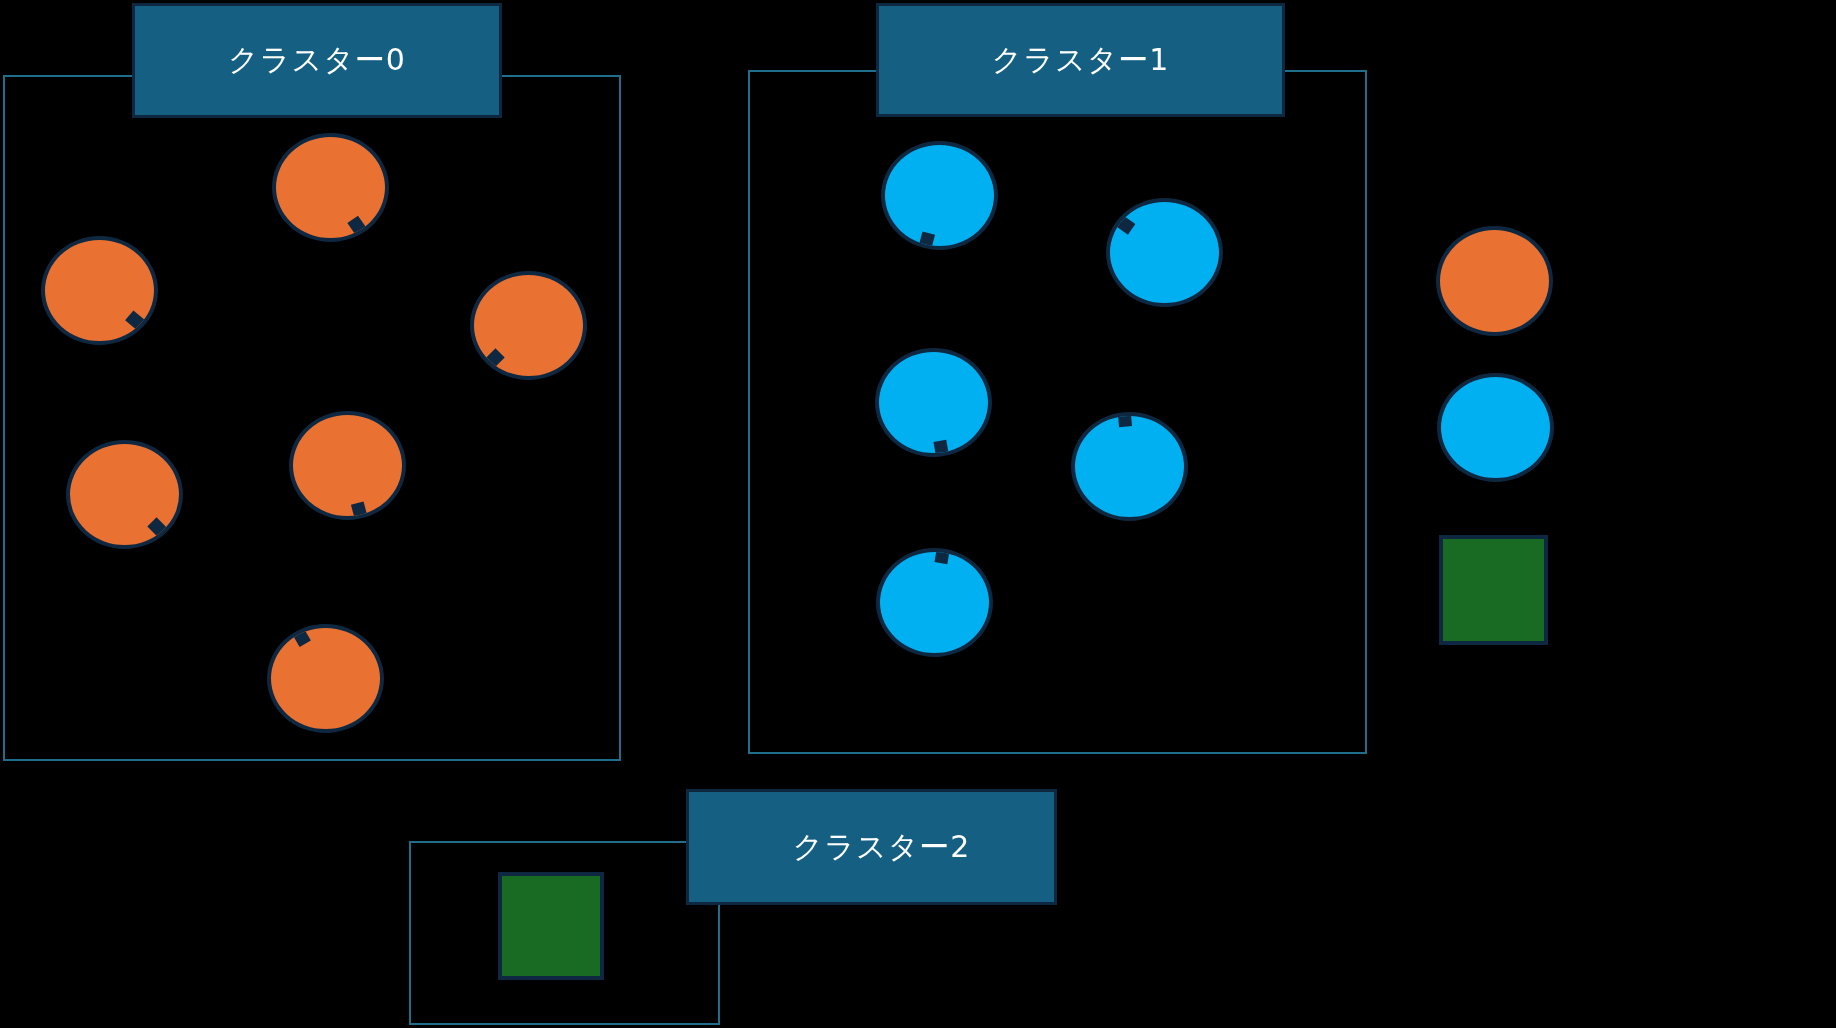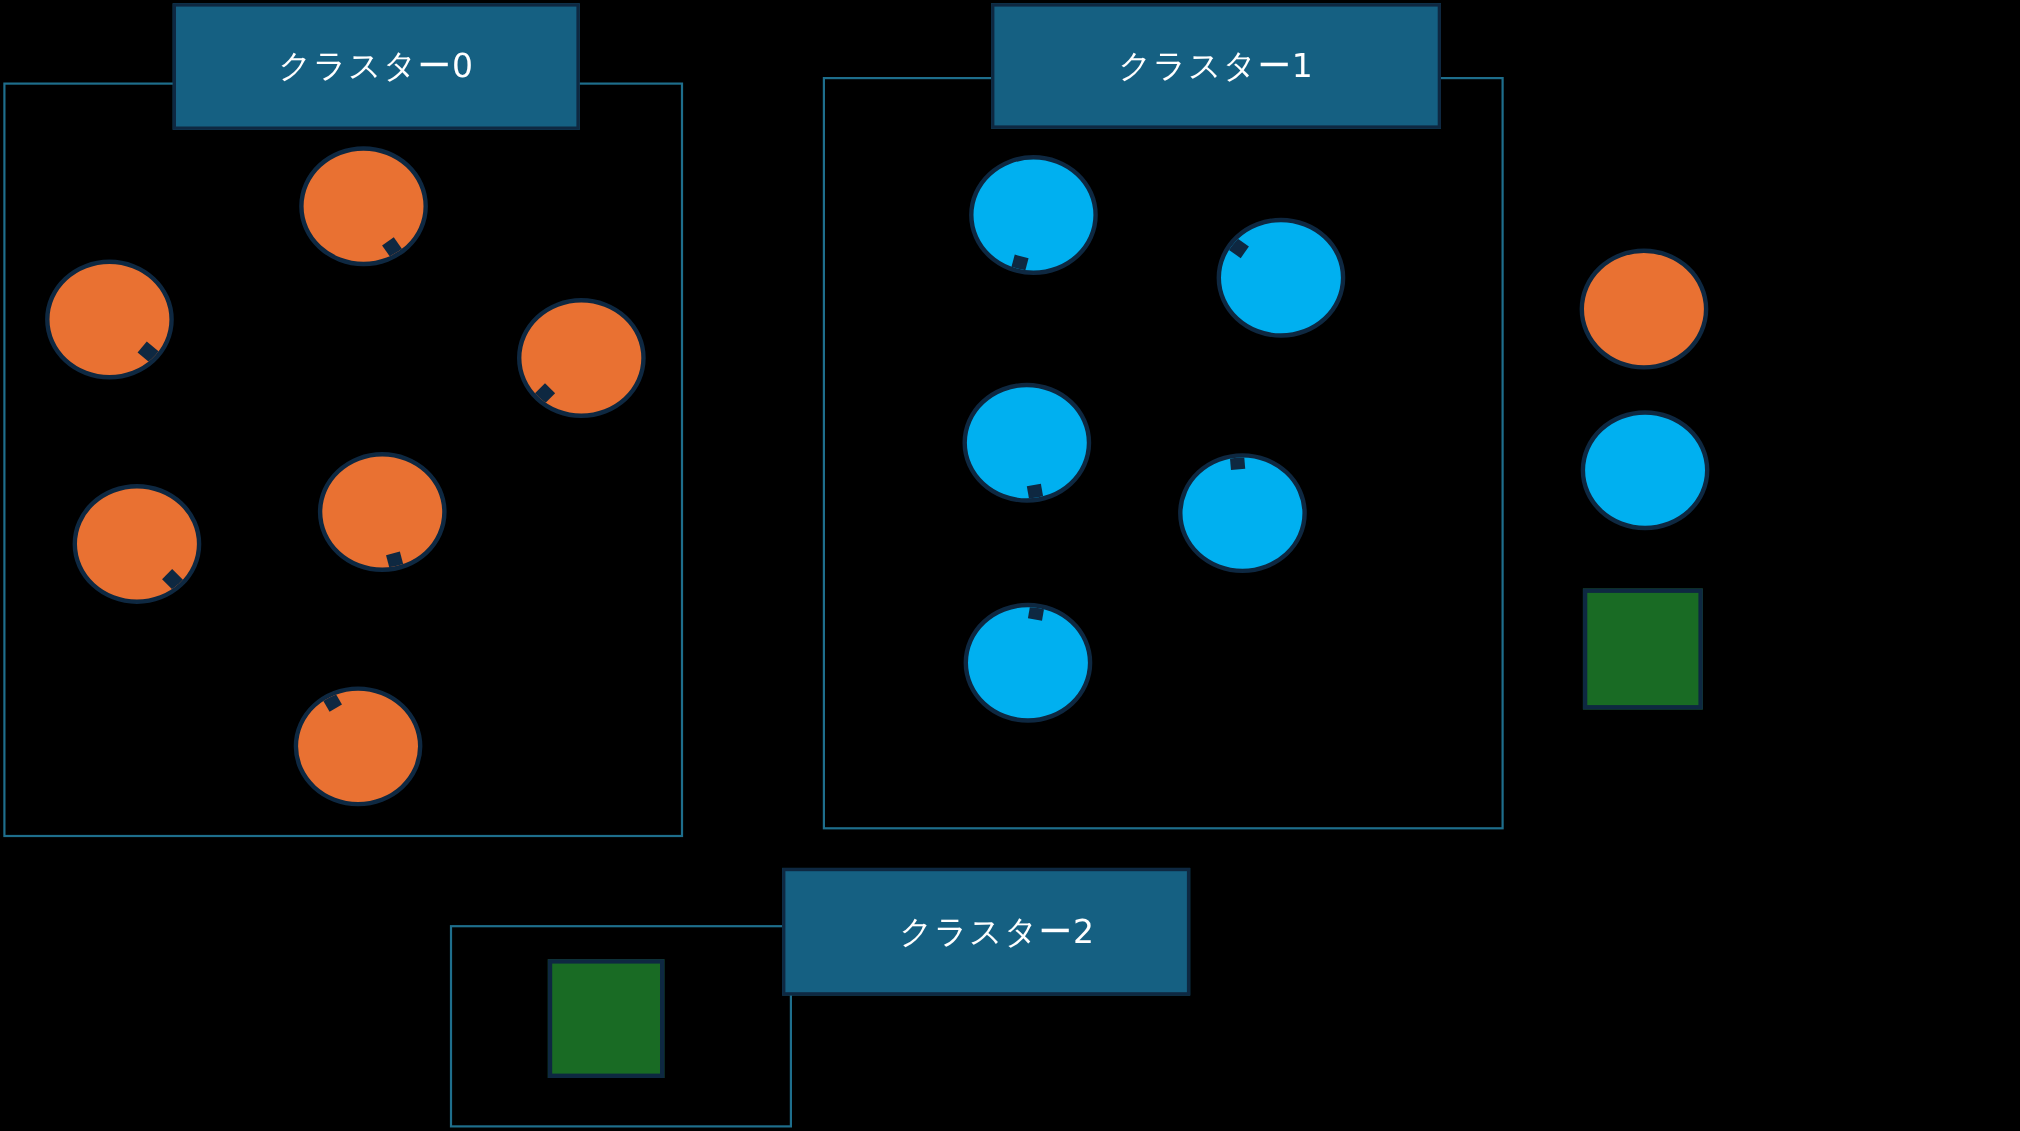--- a/index.html
+++ b/index.html
@@ -33,21 +33,20 @@
     box-sizing: border-box;
     background: #156082;
     border: 3px solid #0E2841;
     color: #FFFFFF;
     display: flex;
     align-items: center;
     justify-content: center;
     font-size: 30px;
     letter-spacing: 1px;
     z-index: 3;
-    margin-left: 25px;
   }
   #title-c0 { left: 132px; top: 3px;   width: 370px; height: 115px; }
   #title-c1 { left: 876px; top: 3px;   width: 409px; height: 114px; }
   #title-c2 { left: 686px; top: 789px; width: 371px; height: 116px; padding-left: 20px; }
 
   
   #shapes-layer { position: absolute; left: 0; top: 0; width: 100%; height: 100%; z-index: 2; }
   .shape {
     position: absolute;
     box-sizing: border-box;

